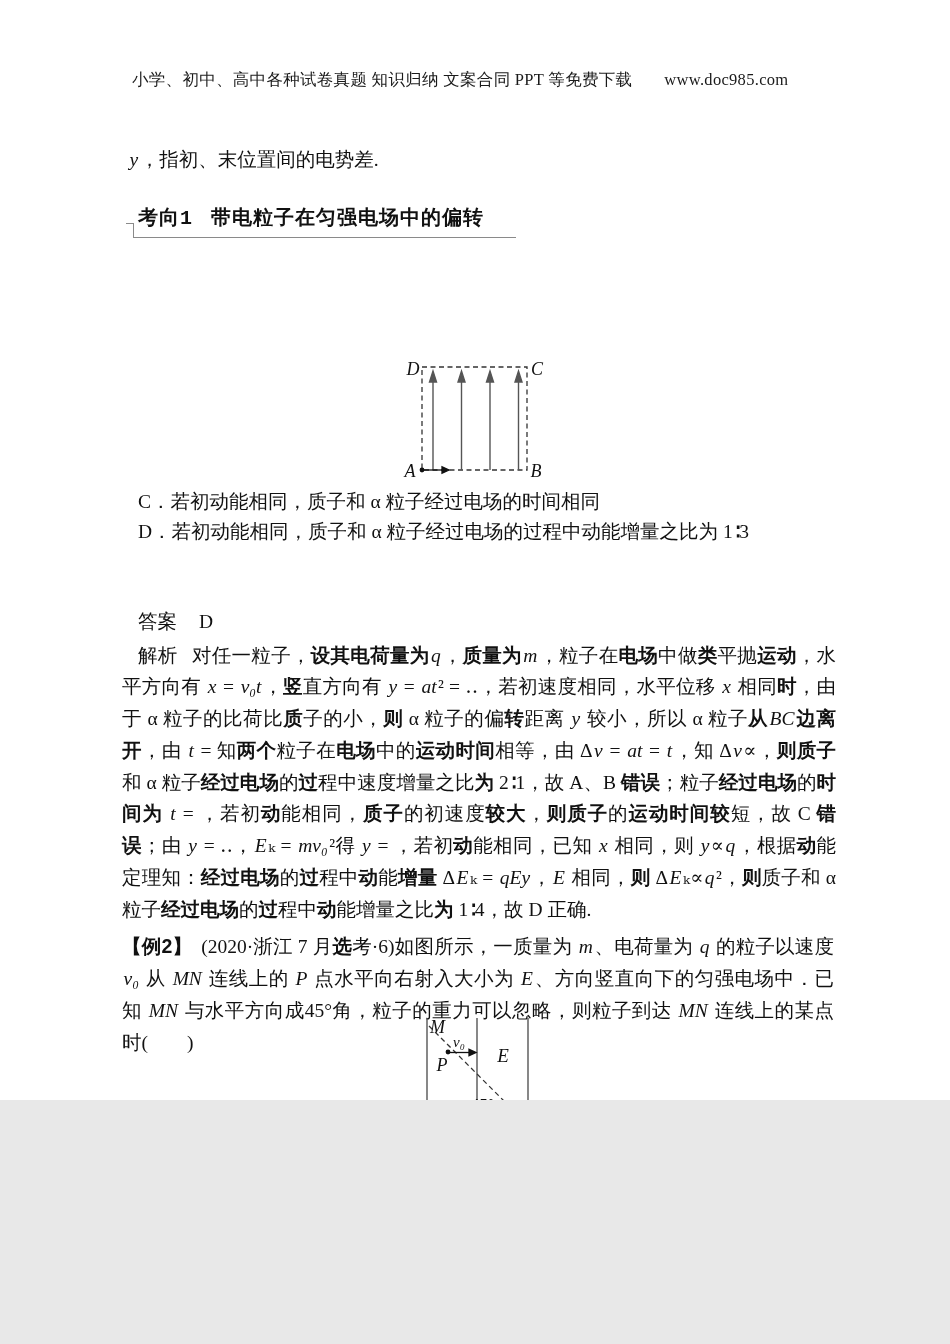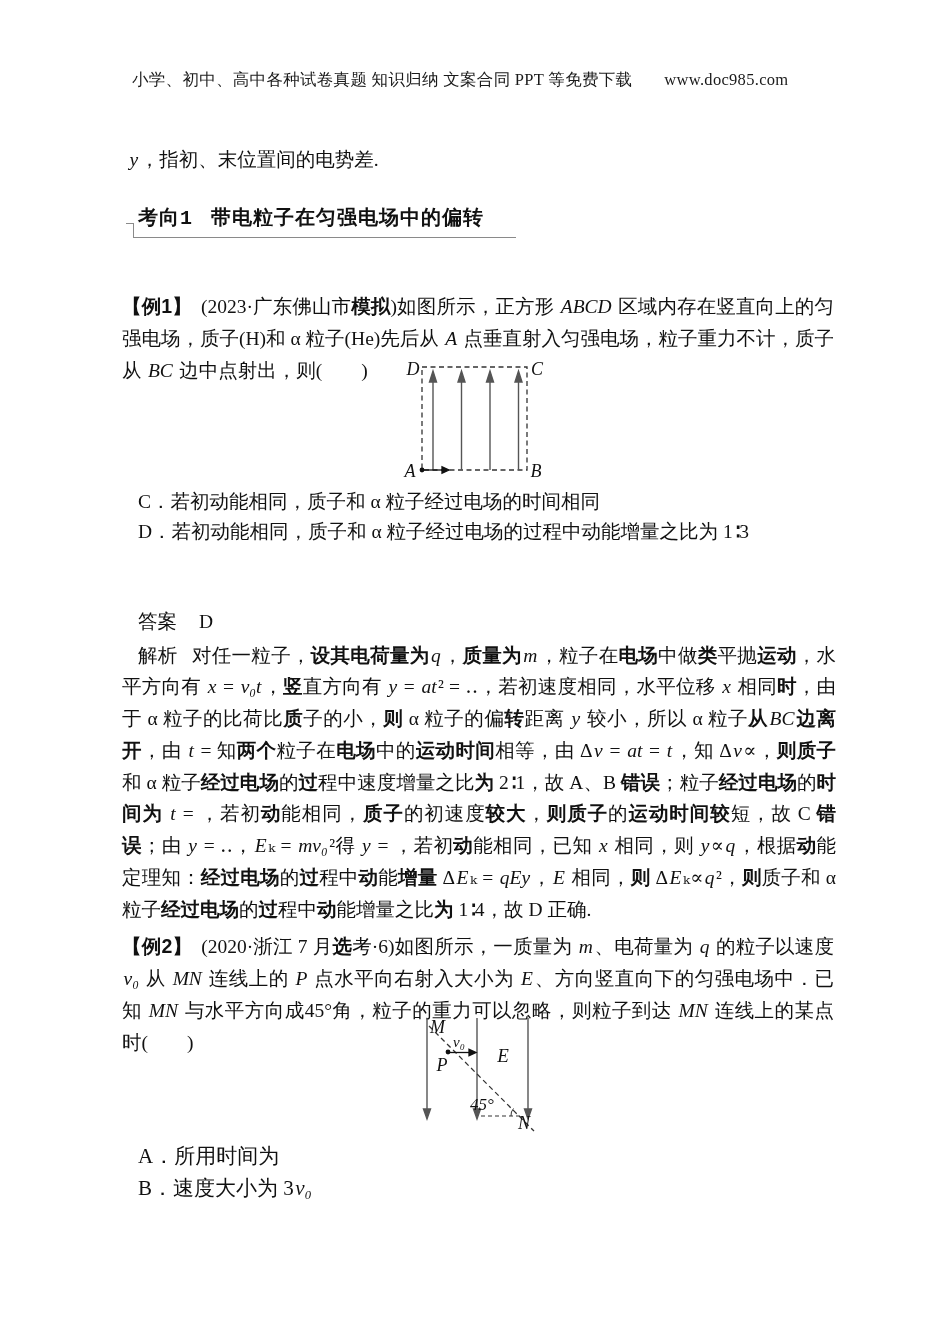--- a/index.html
+++ b/index.html
@@ -1,17 +1,17 @@
 <!DOCTYPE html>
 <html><head>
 <meta charset="utf-8">
 <style>
   html,body{margin:0;padding:0;background:#e8e8e8;}
   .page{
-    position:relative;width:950px;height:1344px;margin:0 auto;
+    position:relative;width:950px;height:1100px;margin:0 auto;
     background:#ffffff;color:#111;
     font-family:"Liberation Serif","DejaVu Serif",serif;
     overflow:hidden;
   }
   i{font-style:italic;font-family:"Liberation Serif","DejaVu Serif",serif;padding:0 1.5px;}
   b{font-weight:700;}
 
   .site-header{position:absolute;left:132px;top:69px;font-size:16.5px;color:#1a1a1a;white-space:nowrap;letter-spacing:.3px;}
   .site-header .url{margin-left:32px;}
 
@@ -61,21 +61,20 @@
 
   <div class="intro"><i>y</i>，指初、末位置间的电势差.</div>
 
   <div class="section-head">
     <span>考向1</span><span class="title">带电粒子在匀强电场中的偏转</span>
   </div>
   <div class="rule-h"></div>
   <div class="rule-v"></div>
   <div class="rule-h2"></div>
 
-  <p class="stem" id="stem1"><span class="tag">【例1】</span><span class="gap8"></span><span>(2023·广东佛山市<b>模拟</b>)如图所示，正方形 <i>ABCD</i> 区域内存在竖直向上的匀强电场，质子(H)和 α 粒子(He)先后从 <i>A</i> 点垂直射入匀强电场，粒子重力不计，质子从 <i>BC</i> 边中点射出，则(　　)</span></p>
 
   <svg id="fig1" class="fig" width="170" height="130" viewBox="0 0 170 130">
     <rect x="27" y="11" width="105" height="103" fill="none" stroke="#333" stroke-width="1.3" stroke-dasharray="5 3.5"></rect>
     <g stroke="#555" stroke-width="1.4" fill="#555">
       <line x1="38" y1="114" x2="38" y2="24"></line>
         <polygon points="34.5,26 41.5,26 38,15"></polygon>
       <line x1="66.5" y1="114" x2="66.5" y2="24"></line>
         <polygon points="63,26 70,26 66.5,15"></polygon>
       <line x1="95" y1="114" x2="95" y2="24"></line>
         <polygon points="91.5,26 98.5,26 95,15"></polygon>

